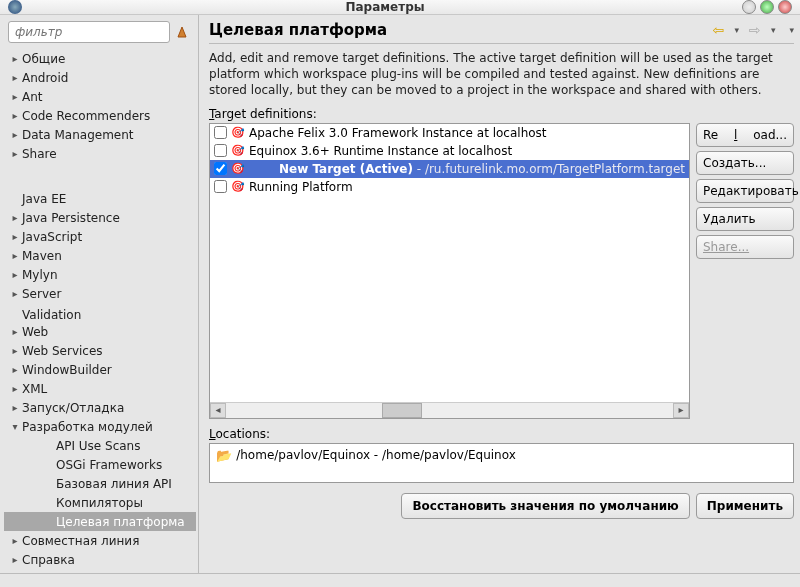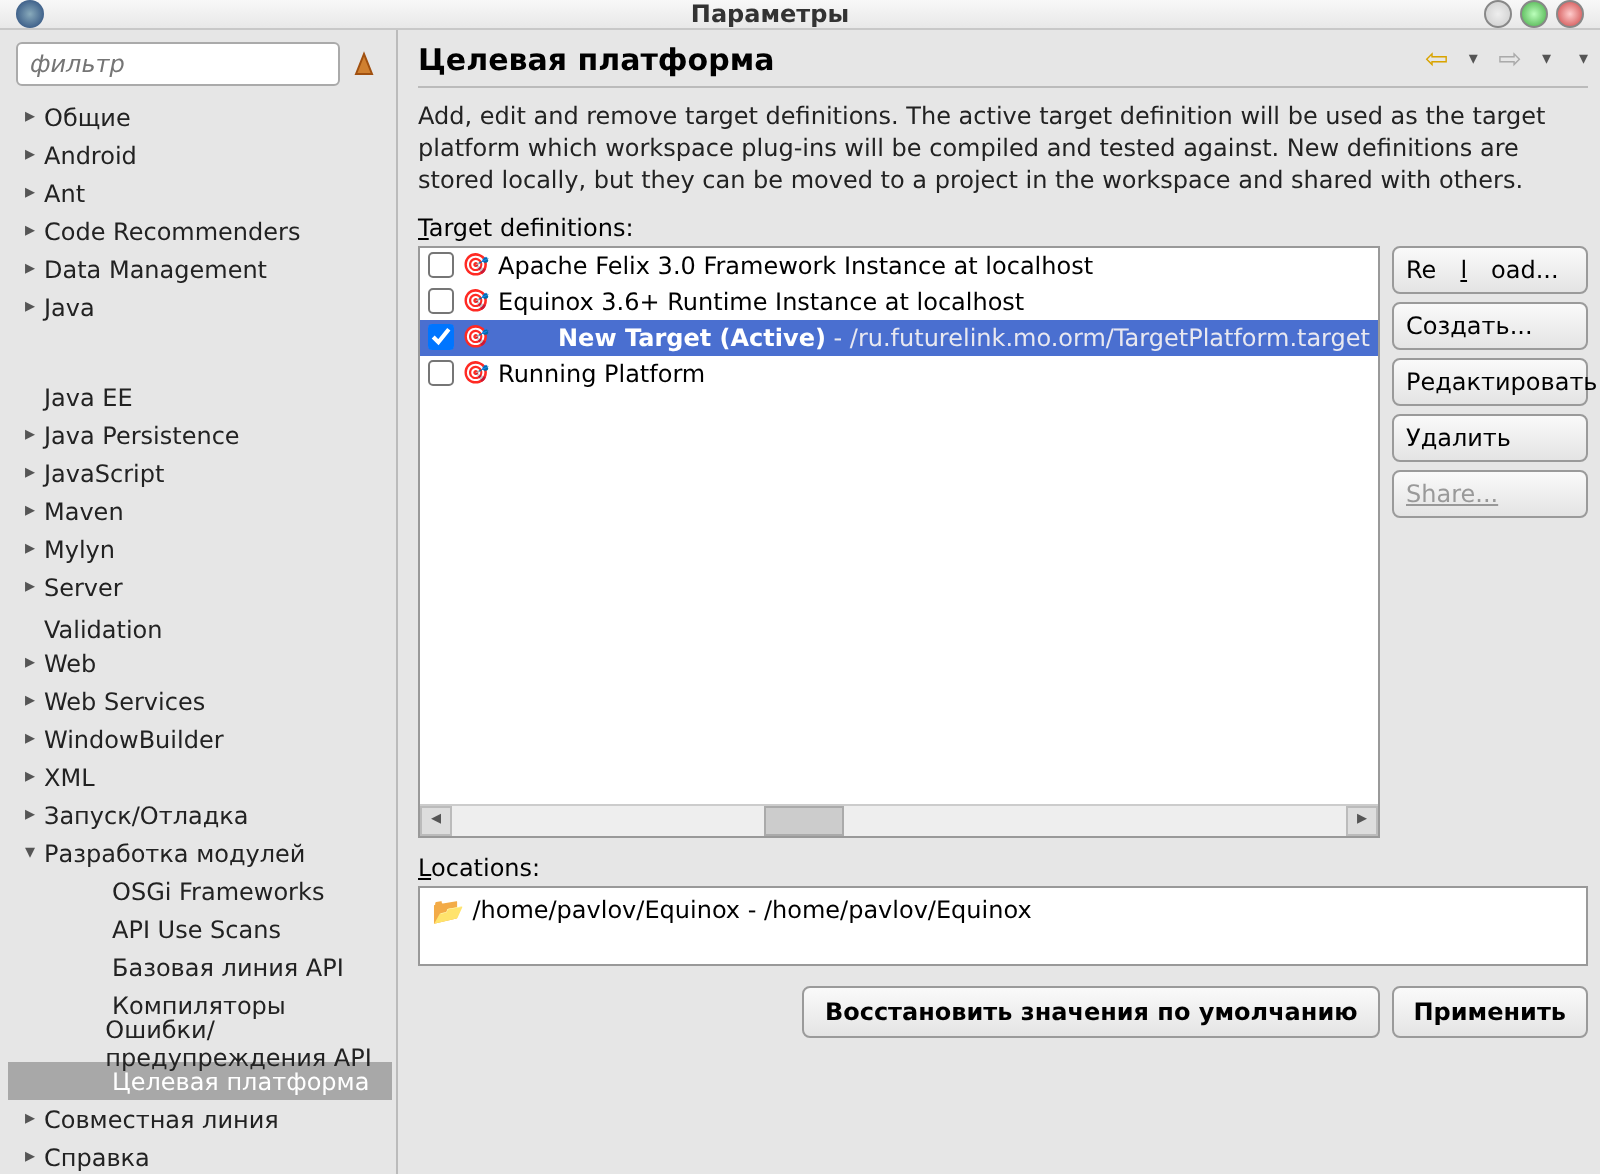--- a/index.html
+++ b/index.html
@@ -49,21 +49,21 @@
 .def-label { white-space: nowrap; }
 .def-label b { font-weight: bold; margin-left: 30px; }
 .def-path { color: #666; }
 .def-icon { width: 14px; height: 14px; display: inline-flex; align-items: center; justify-content: center; font-size: 11px; }
 .def-scroll { height: 16px; border-top: 1px solid #ccc; background: #eee; display: flex; }
 .def-scroll .sb-left, .def-scroll .sb-right { width: 16px; text-align: center; color: #555; font-size: 10px; background: #ddd; border: 1px solid #bbb; }
 .def-scroll .sb-track { flex: 1; background: #eee; position: relative; }
 .def-scroll .sb-thumb { position: absolute; left: 35%; width: 40px; height: 100%; background: #ccc; border: 1px solid #aaa; }
 
 .def-buttons { width: 98px; display: flex; flex-direction: column; gap: 4px; }
-.btn { height: 24px; border: 1px solid #9a9a9a; border-radius: 4px; background: linear-gradient(#fafafa,#e4e4e4); display: flex; align-items: center; justify-content: flex-start; cursor: default; padding: 0 6px; gap: 12px; }
+.btn { height: 24px; border: 1px solid #9a9a9a; border-radius: 4px; background: linear-gradient(#fafafa,#e4e4e4); display: flex; align-items: center; justify-content: space-between; cursor: default; padding: 0 6px; gap: 12px; }
 .btn.disabled { color: #999; text-decoration: underline; }
 .btn .ul { text-decoration: underline; }
 
 .locations-label { margin-top: 8px; margin-bottom: 2px; }
 .locations-box { border: 1px solid #999; background: #fff; height: 40px; padding: 4px 6px; display: flex; align-items: flex-start; gap: 4px; }
 .folder-icon { color: #d4a017; font-size: 13px; }
 
 .restore-row { display: flex; justify-content: flex-end; gap: 6px; margin-top: 10px; }
 .restore-row .btn { height: 26px; padding: 0 10px; font-weight: bold; }
 
@@ -108,21 +108,21 @@
         <div class="tree-item" style="padding-left: 4px;">
           <span class="chev">▸</span>
           <span class="label">Code Recommenders</span>
         </div>
         <div class="tree-item" style="padding-left: 4px;">
           <span class="chev">▸</span>
           <span class="label">Data Management</span>
         </div>
         <div class="tree-item" style="padding-left: 4px;">
           <span class="chev">▸</span>
-          <span class="label">Java</span>
+          <span class="label">Share</span>
         </div>
         <div class="tree-item" style="padding-left: 4px; margin-top: 26px;">
           <span class="chev"></span>
           <span class="label">Java EE</span>
         </div>
         <div class="tree-item" style="padding-left: 4px;">
           <span class="chev">▸</span>
           <span class="label">Java Persistence</span>
         </div>
         <div class="tree-item" style="padding-left: 4px;">
@@ -164,37 +164,33 @@
         <div class="tree-item" style="padding-left: 4px;">
           <span class="chev">▸</span>
           <span class="label">Запуск/Отладка</span>
         </div>
         <div class="tree-item" style="padding-left: 4px;">
           <span class="chev">▾</span>
           <span class="label">Разработка модулей</span>
         </div>
         <div class="tree-item lvl2" style="padding-left: 38px;">
           <span class="chev"></span>
+          <span class="label">API Use Scans</span>
+        </div>
+        <div class="tree-item lvl2" style="padding-left: 38px;">
+          <span class="chev"></span>
           <span class="label">OSGi Frameworks</span>
         </div>
         <div class="tree-item lvl2" style="padding-left: 38px;">
           <span class="chev"></span>
-          <span class="label">API Use Scans</span>
-        </div>
-        <div class="tree-item lvl2" style="padding-left: 38px;">
-          <span class="chev"></span>
           <span class="label">Базовая линия API</span>
         </div>
         <div class="tree-item lvl2" style="padding-left: 38px;">
           <span class="chev"></span>
           <span class="label">Компиляторы</span>
-        </div>
-        <div class="tree-item lvl2" style="padding-left: 38px;">
-          <span class="chev"></span>
-          <span class="label">Ошибки/предупреждения API</span>
         </div>
         <div class="tree-item lvl2 selected" style="padding-left: 38px;">
           <span class="chev"></span>
           <span class="label">Целевая платформа</span>
         </div>
         <div class="tree-item" style="padding-left: 4px;">
           <span class="chev">▸</span>
           <span class="label">Совместная линия</span>
         </div>
         <div class="tree-item" style="padding-left: 4px;">

